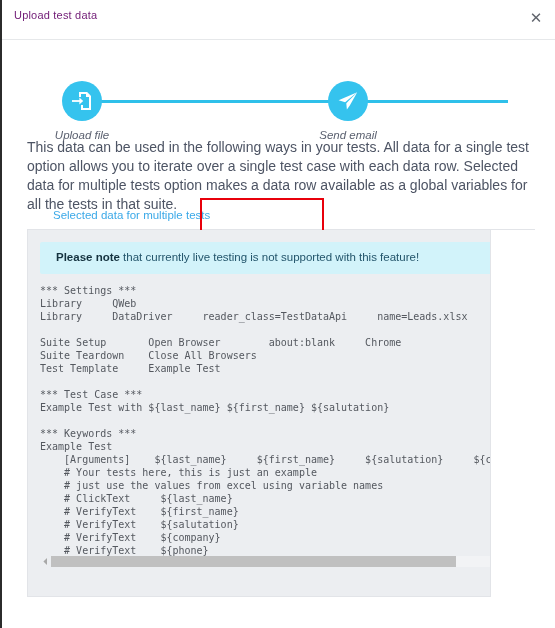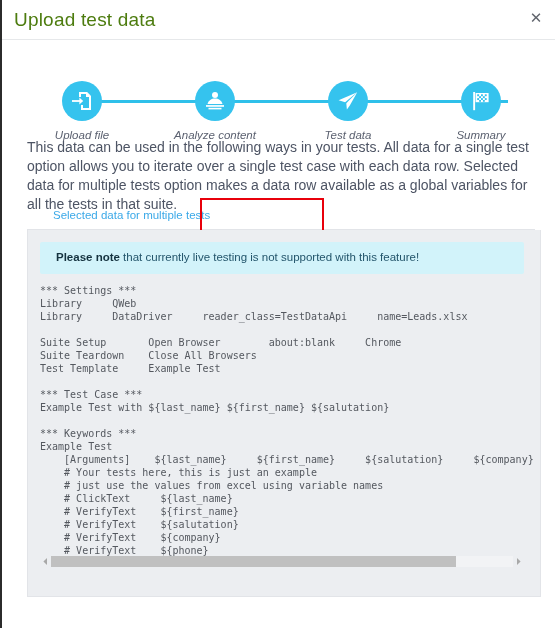--- a/index.html
+++ b/index.html
@@ -30,22 +30,22 @@
   #modal-header {
     position: relative;
     height: 40px;
     border-bottom: 1px solid #e6e8ea;
     box-sizing: border-box;
   }
   #modal-title {
     position: absolute;
     left: 12px;
     top: 9px;
-    font-size: 19px;
-    color: #4d7c0f;
+    font-size: 11px;
+    color: #701a75;
     letter-spacing: .2px;
   }
   #close-btn {
     position: absolute;
     right: 8px;
     top: 7px;
     width: 22px;
     height: 22px;
     line-height: 22px;
     text-align: center;
@@ -143,21 +143,21 @@
     border: 2px solid #e8000b;
     box-sizing: border-box;
     pointer-events: none;
   }
 
   
   #panel {
     position: absolute;
     left: 25px;
     top: 230px;
-    width: 514px;
+    width: 464px;
     height: 367px;
     background: #eceef1;
     border: 1px solid #e2e4e8;
     border-top: none;
     box-sizing: border-box;
     overflow: hidden;
   }
 
   #note {
     position: absolute;
@@ -248,63 +248,31 @@
         <svg width="24" height="24" viewBox="0 0 24 24">
           <path d="M11 3 h6 l4 4 v14 h-10 v-5 h2 v3 h6 V8 h-3 V5 h-5 v3 h-2 V3 z" fill="#ffffff"></path>
           <path d="M17 3.3 v3.4 h3.4 z" fill="#ffffff"></path>
           <rect x="2" y="11.1" width="9" height="1.8" fill="#ffffff"></rect>
           <path d="M9.4 8.6 L13.2 12 L9.4 15.4 z" fill="#ffffff"></path>
         </svg>
       </div>
       <div class="step-label">Upload file</div>
     </div>
 
-    <div class="step" style="left:171px;">
-      <div class="step-circle">
-        <svg width="24" height="24" viewBox="0 0 24 24">
-          <circle cx="12" cy="6" r="3" fill="#ffffff"></circle>
-          <path d="M4.5 15 C5.5 11.2 8.4 9.4 12 9.4 C15.6 9.4 18.5 11.2 19.5 15 z" fill="#ffffff"></path>
-          <rect x="3" y="16.1" width="18" height="1.7" fill="#ffffff"></rect>
-          <rect x="5.5" y="18.8" width="13" height="1.6" fill="#ffffff"></rect>
-        </svg>
-      </div>
-      <div class="step-label">Analyze content</div>
-    </div>
 
     <div class="step" style="left:304px;">
       <div class="step-circle">
         <svg width="24" height="24" viewBox="0 0 24 24">
           <path d="M21.2 3.2 L2.6 11.3 L9.1 13.2 z" fill="#ffffff"></path>
           <path d="M21.2 3.2 L10.3 14.3 L10.9 20.6 L13.8 16.6 z" fill="#ffffff"></path>
         </svg>
       </div>
-      <div class="step-label">Test data</div>
+      <div class="step-label">Send email</div>
     </div>
 
-    <div class="step" style="left:437px;">
-      <div class="step-circle">
-        <svg width="24" height="24" viewBox="0 0 24 24">
-          <rect x="4.2" y="3" width="1.9" height="18.2" fill="#ffffff"></rect>
-          <rect x="6.6" y="4" width="13" height="9.2" fill="#ffffff"></rect>
-          <g fill="#35c3ee">
-            <rect x="8.2" y="5.3" width="1.9" height="1.9"></rect>
-            <rect x="12" y="5.3" width="1.9" height="1.9"></rect>
-            <rect x="15.8" y="5.3" width="1.9" height="1.9"></rect>
-            <rect x="10.1" y="7.2" width="1.9" height="1.9"></rect>
-            <rect x="13.9" y="7.2" width="1.9" height="1.9"></rect>
-            <rect x="8.2" y="9.1" width="1.9" height="1.9"></rect>
-            <rect x="12" y="9.1" width="1.9" height="1.9"></rect>
-            <rect x="15.8" y="9.1" width="1.9" height="1.9"></rect>
-            <rect x="10.1" y="11" width="1.9" height="1.8"></rect>
-            <rect x="13.9" y="11" width="1.9" height="1.8"></rect>
-          </g>
-        </svg>
-      </div>
-      <div class="step-label">Summary</div>
-    </div>
   </div>
 
   <div id="description">This data can be used in the following ways in your tests. All data for a single test option allows you to iterate over a single test case with each data row. Selected data for multiple tests option makes a data row available as a global variables for all the tests in that suite.</div>
 
   <div id="tabs">
     <div class="tab" id="tab-inactive">Selected data for multiple tests</div>
   </div>
   <div id="tab-highlight"></div>
 
   <div id="panel">

